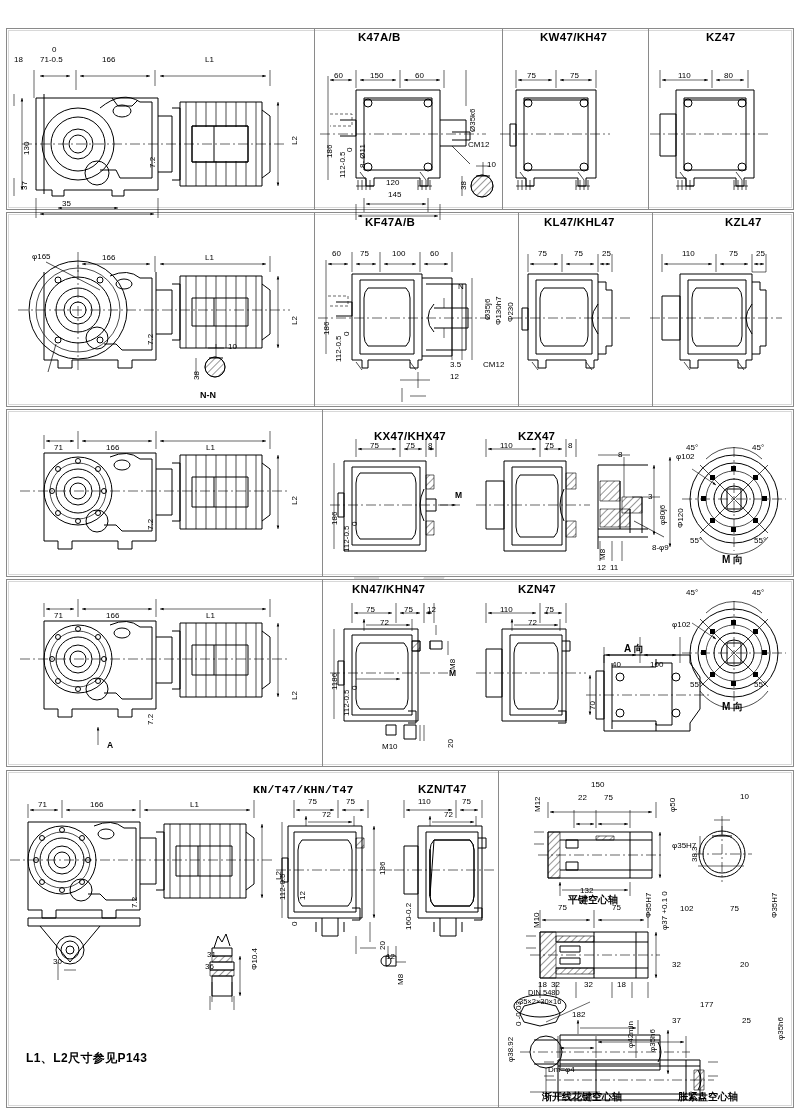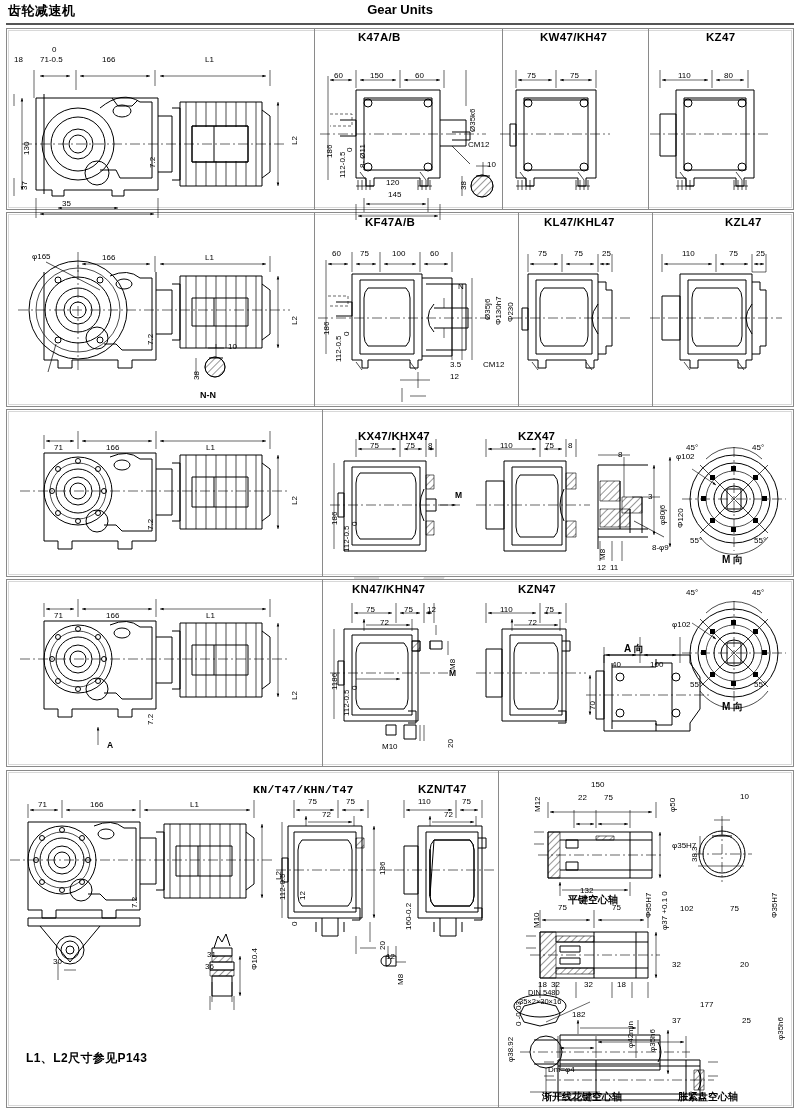--- a/index.html
+++ b/index.html
@@ -42,25 +42,20 @@
   .dim{stroke:#000;fill:none;stroke-width:.6;}
   .hid{stroke:#000;fill:none;stroke-width:.6;stroke-dasharray:3 2;}
   .fillw{fill:#fff;}
   .hatch{fill:url(#hp);stroke:#000;stroke-width:.6;}
 </style>
 </head>
 <body>
 
 <div class="page">
 
-  <div class="hdr">
-    <div class="hdr-left">齿轮减速机</div>
-    <div class="hdr-center">Gear Units</div>
-    <div class="hdr-rule"></div>
-  </div>
 
   <svg width="800" height="1115" style="position:absolute;left:0;top:0;z-index:0;">
     <defs>
       <pattern id="hp" width="5" height="5" patternTransform="rotate(45)" patternUnits="userSpaceOnUse">
         <line x1="0" y1="0" x2="0" y2="5" stroke="#000" stroke-width="0.8"></line>
       </pattern>
       <pattern id="hp2" width="5" height="5" patternTransform="rotate(-45)" patternUnits="userSpaceOnUse">
         <line x1="0" y1="0" x2="0" y2="5" stroke="#000" stroke-width="0.8"></line>
       </pattern>
       <marker id="ar" markerWidth="7" markerHeight="7" refX="6" refY="2.2" orient="auto">
@@ -358,21 +353,21 @@
   <div class="d" style="left:538px;top:249px;">75</div>
   <div class="d" style="left:574px;top:249px;">75</div>
   <div class="d" style="left:602px;top:249px;">25</div>
   <div class="d" style="left:682px;top:249px;">110</div>
   <div class="d" style="left:729px;top:249px;">75</div>
   <div class="d" style="left:756px;top:249px;">25</div>
 
   <div class="band" style="left:6px;top:409px;width:788px;height:168px;"></div>
   <div class="vdiv" style="left:322px;top:409px;height:168px;"></div>
 
-  <div class="vt" style="left:358px;top:430px;">KX47/KHX47</div>
+  <div class="vt" style="left:374px;top:430px;">KX47/KHX47</div>
   <div class="vt" style="left:518px;top:430px;">KZX47</div>
 
   <svg width="800" height="170" style="top:409px;z-index:1;">
     <g>
       <path class="dim" d="M44,26 L44,40 M78,22 L78,40 M156,22 L156,40 M270,22 L270,40"></path>
       <path class="dim" d="M46,32 L74,32" marker-start="url(#arS)" marker-end="url(#ar)"></path>
       <path class="dim" d="M82,32 L152,32" marker-start="url(#arS)" marker-end="url(#ar)"></path>
       <path class="dim" d="M160,32 L266,32" marker-start="url(#arS)" marker-end="url(#ar)"></path>
       <path class="ln" d="M44,44 L44,132 L58,132 L58,140 L72,140 L72,132 L118,132 L118,140 L132,140 L132,132 L156,132 L156,44 Z"></path>
       <path class="ln" d="M110,48 Q128,40 140,50 L152,50 L152,122 L122,122 L116,116 L104,116"></path>

